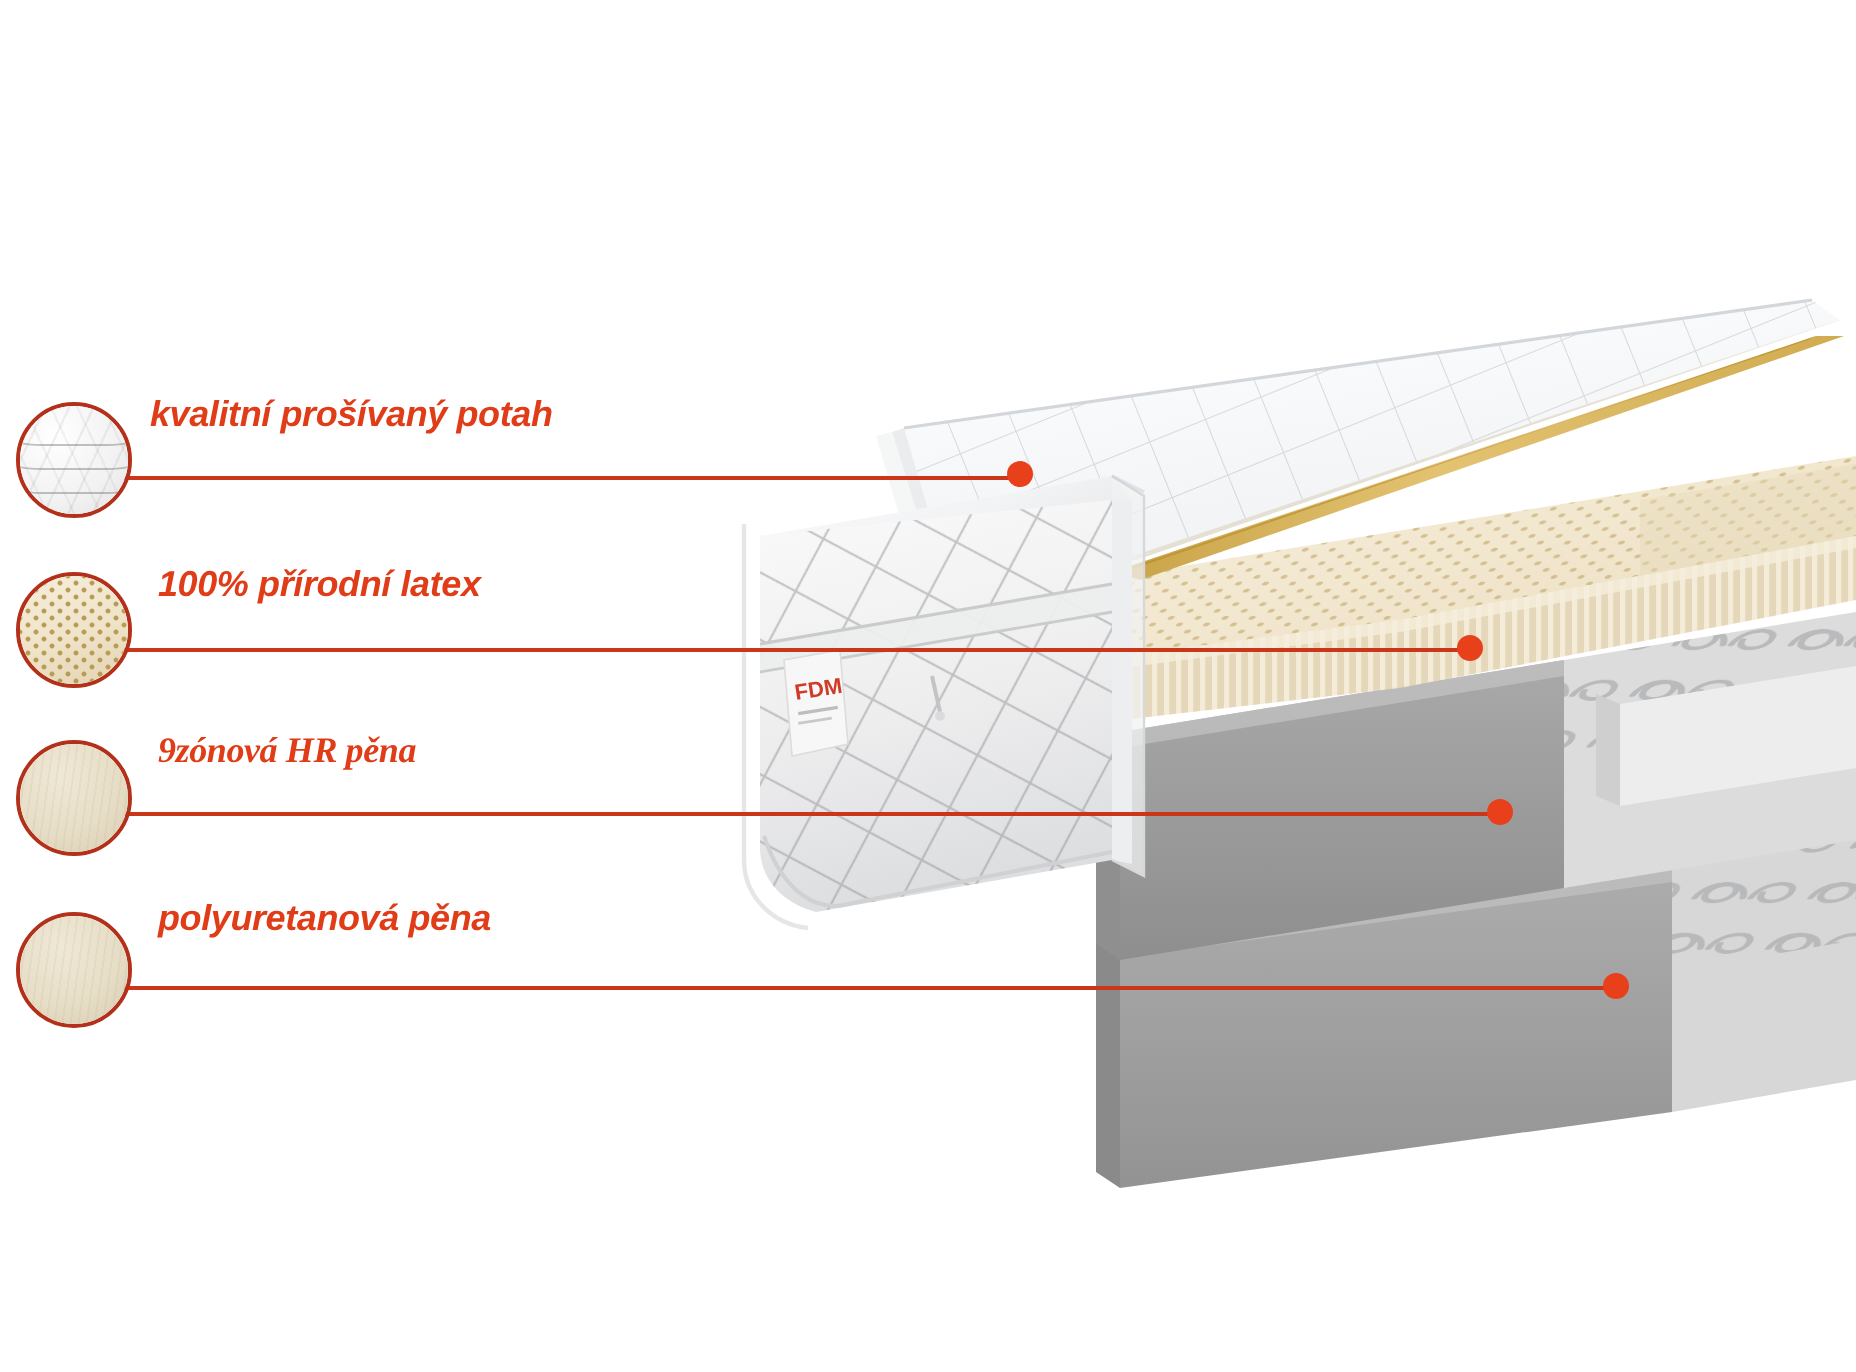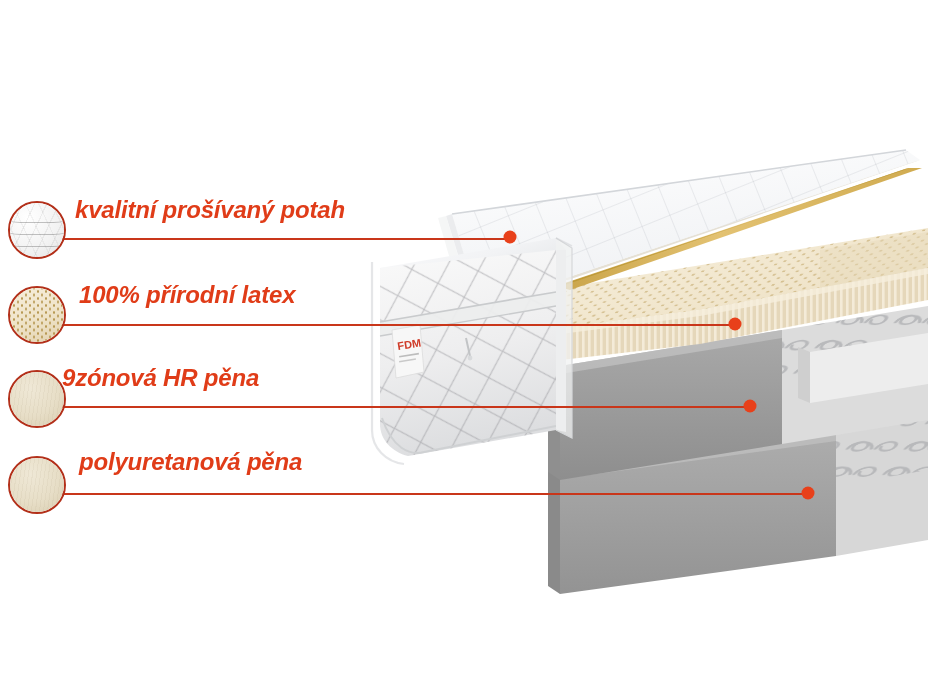--- a/index.html
+++ b/index.html
@@ -39,21 +39,21 @@
     background: #e8401a;
     transform: translate(-50%, -50%);
   }
 
   
   .callout-label {
     position: absolute;
     color: #e03c18;
     font-weight: bold;
     font-style: italic;
-    font-size: 24px;
+    font-size: 18px;
     letter-spacing: -0.2px;
     white-space: nowrap;
     line-height: 1;
   }
 
   
   .swatch {
     position: absolute;
     width: 58px; height: 58px;
     border-radius: 50%;
@@ -282,17 +282,17 @@
   </div>
 
   <div class="swatch sw-foam" style="left:8px; top:456px;">
     <div class="swatch-inner"></div>
   </div>
 
   <div class="callout-label" style="left:75px; top:198px;">kvalitní prošívaný potah</div>
 
   <div class="callout-label" style="left:79px; top:283px;font-style:italic;">100% přírodní latex</div>
 
-  <div class="callout-label" style="left:62px; top:366px;">9zónová HR pěna</div>
+  <div class="callout-label" style="left:79px; top:366px;font-family:Liberation Serif, serif;">9zónová HR pěna</div>
 
   <div class="callout-label" style="left:79px; top:450px;">polyuretanová pěna</div>
 
 </div>
 
 </body></html>

